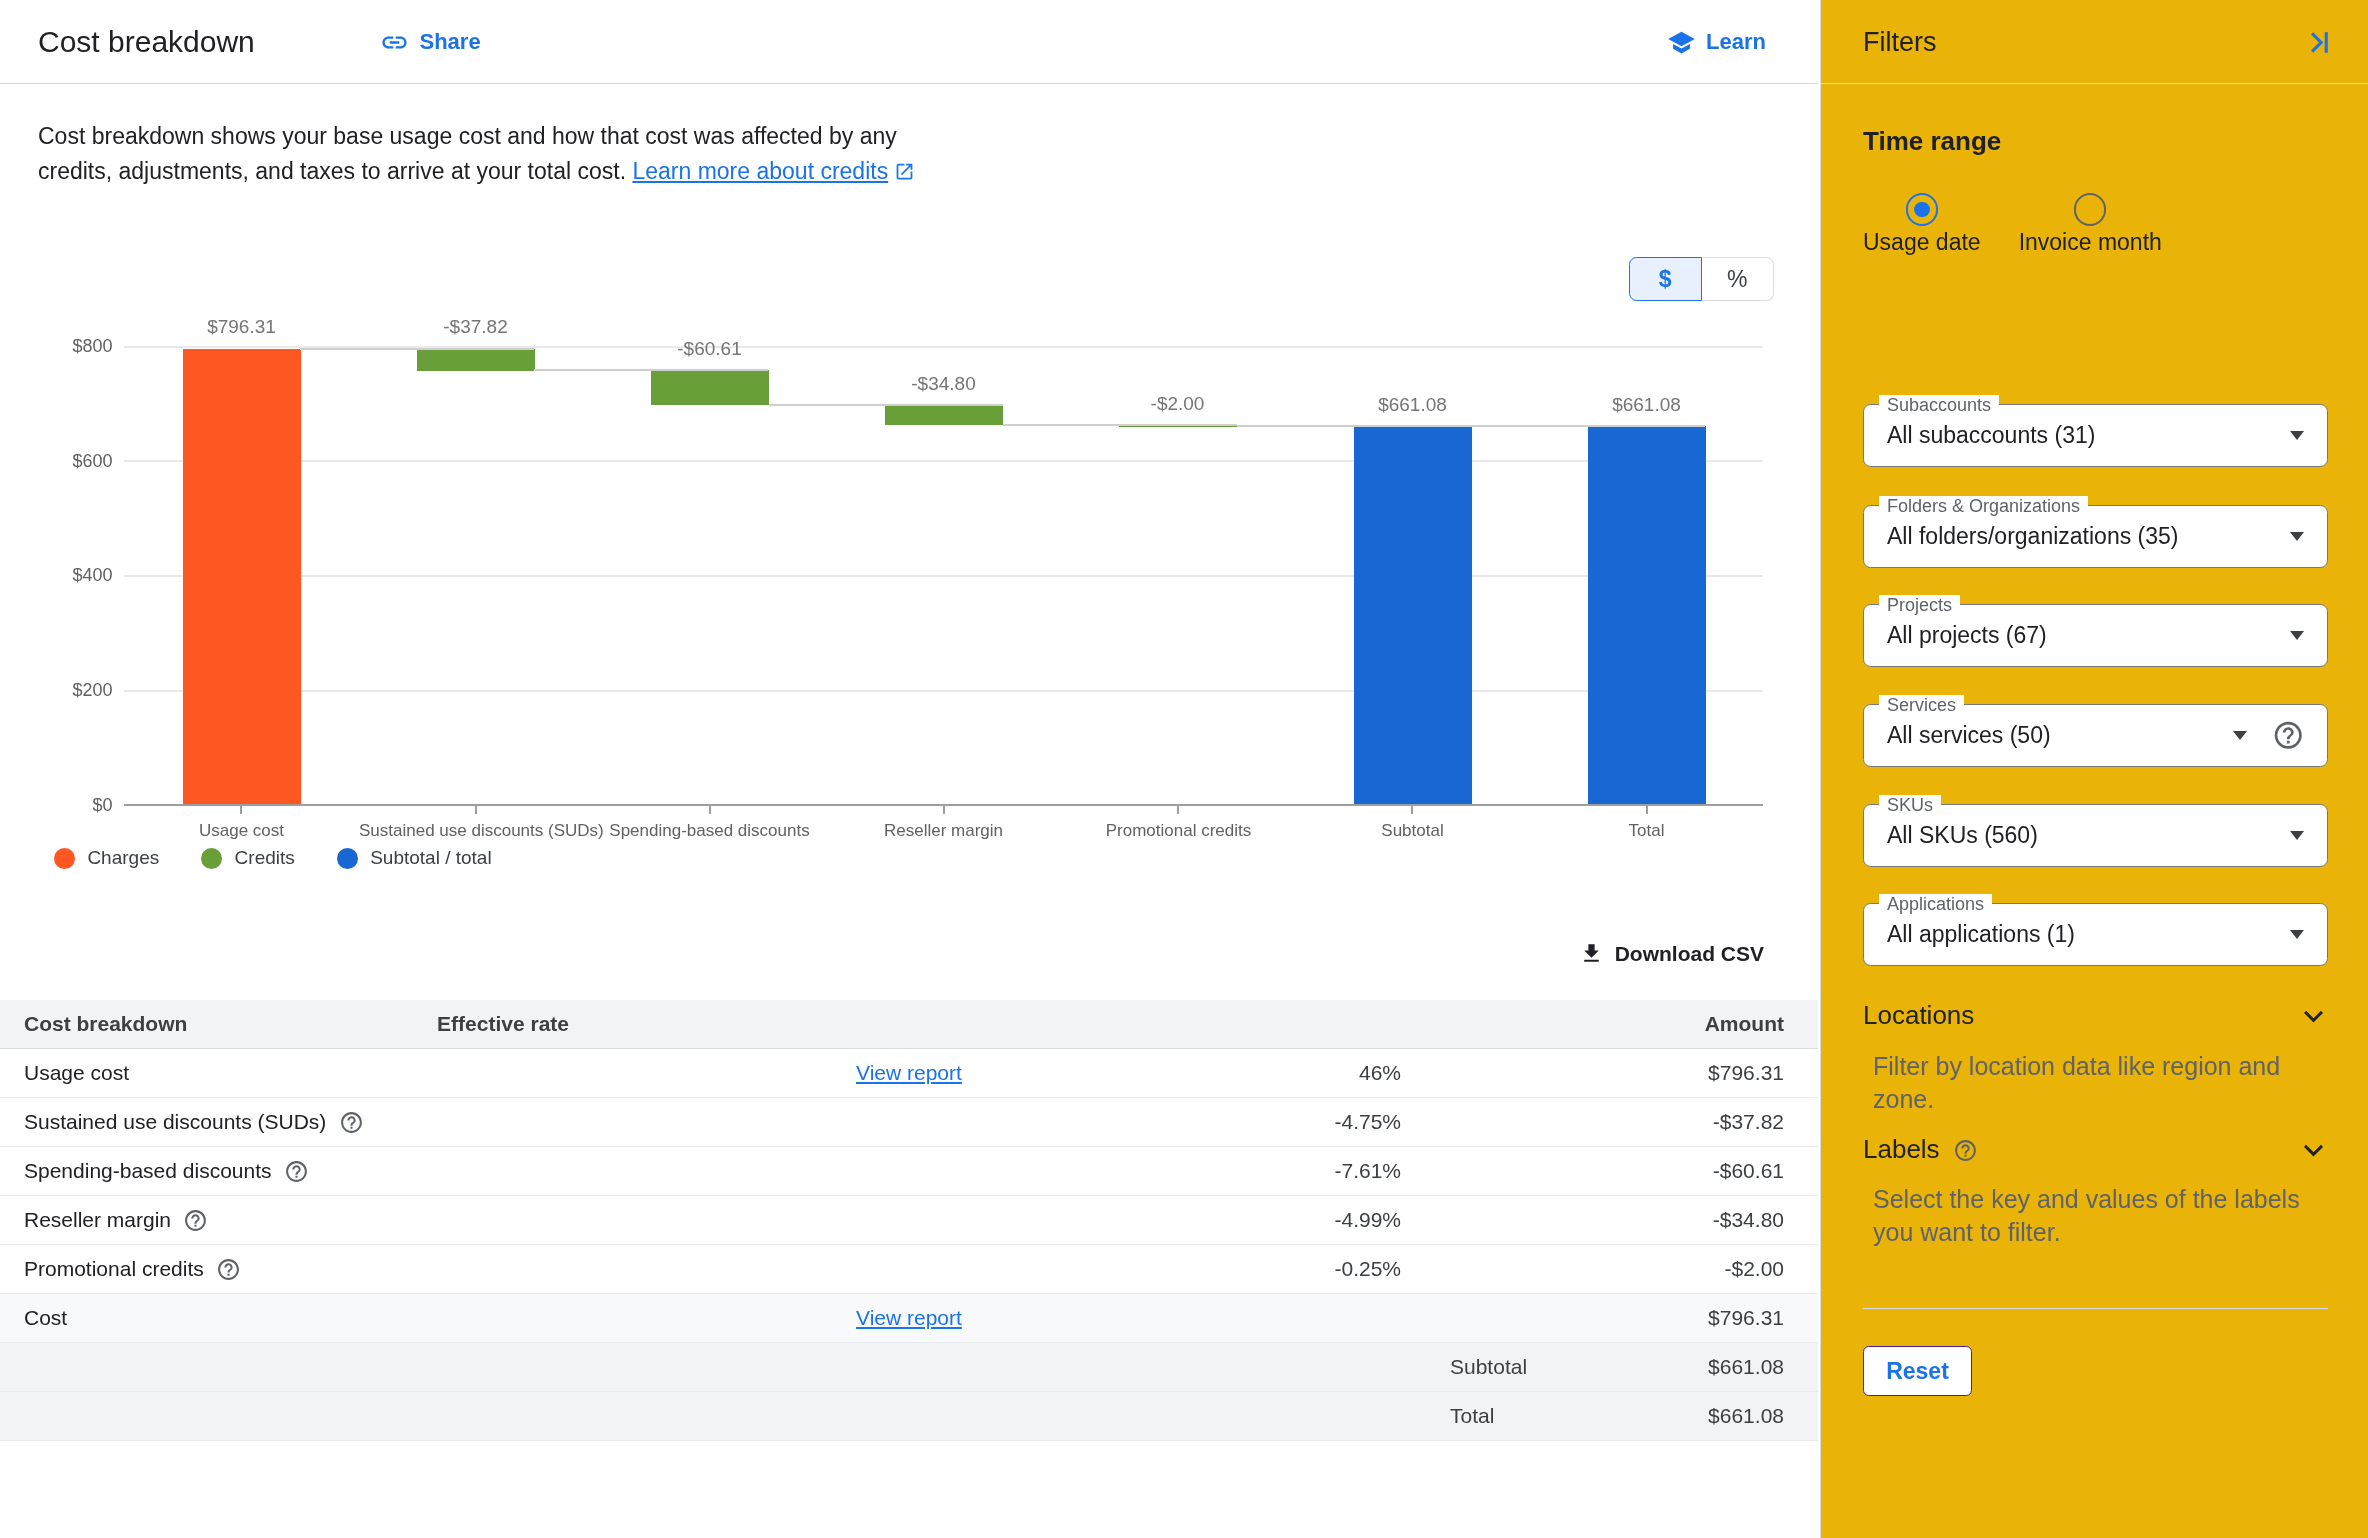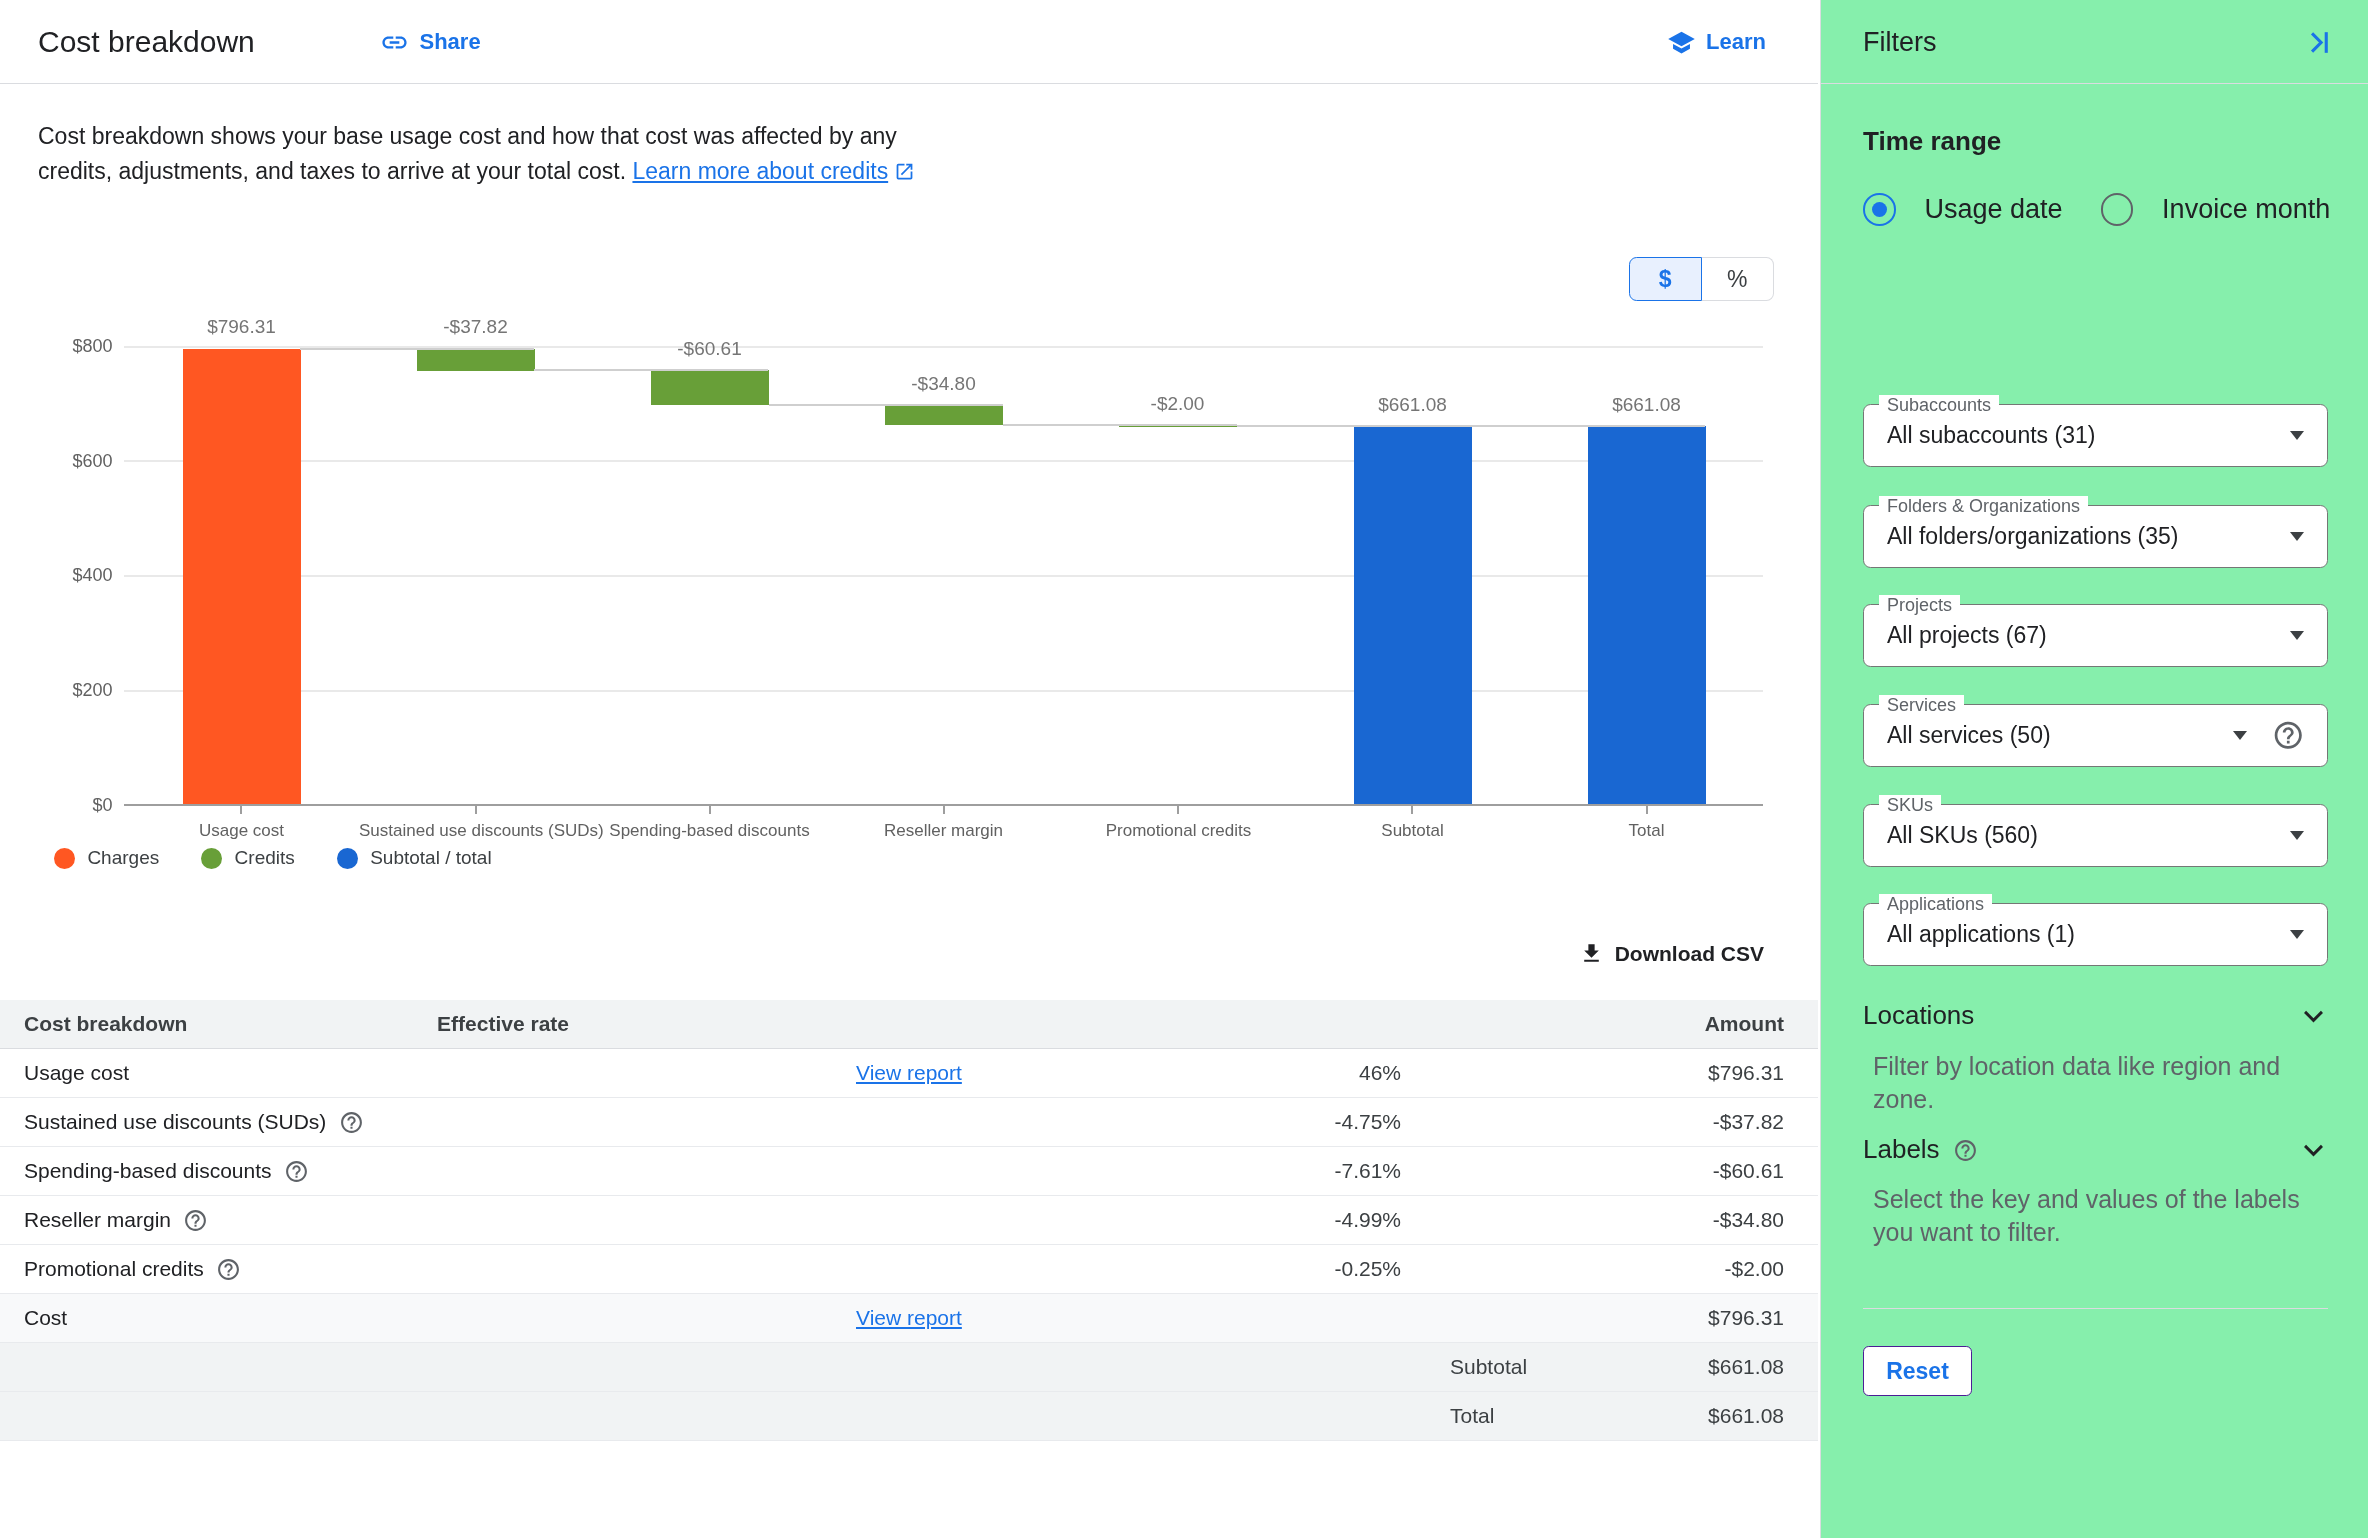--- a/index.html
+++ b/index.html
@@ -57,29 +57,29 @@
   .c-item { flex:0 0 832px; padding-left:24px; display:flex; align-items:center; gap:12.4px; }
   .c-report { flex:0 0 325px; padding-left:24px; }
   .c-rate { flex:0 0 244px; text-align:right; color:#3c4043; }
   .c-amount { flex:1 1 auto; display:flex; align-items:center; padding-right:34px; color:#3c4043; }
   .c-amount .amt { margin-left:auto; }
   .sub-label { margin-left:49px; color:#3c4043; }
   .c-report a { color:#1a73e8; text-decoration:underline; cursor:pointer; }
   .help-ic { display:inline-flex; width:25px; height:25px; color:#5f6368; }
 
   
-  .filters-panel { position:absolute; left:1820px; top:0; width:549px; height:1539px; background:#86efac;
+  .filters-panel { position:absolute; left:1820px; top:0; width:549px; height:1539px; background:#eab308;
     border-left:1px solid #dadce0; }
   .f-header { position:absolute; left:0; top:0; width:549px; height:84px; border-bottom:1px solid #dadce0; }
   .f-title { position:absolute; left:42px; top:0; height:84px; display:flex; align-items:center; font-size:27px; color:#202124; }
   .collapse-ic { position:absolute; right:36px; top:27px; width:31px; height:31px; color:#1a73e8; cursor:pointer; }
 
   .tr-title { position:absolute; left:42px; top:126px; font-size:26px; font-weight:bold; color:#202124; }
   .radio-row { position:absolute; left:42px; top:193px; display:flex; align-items:center; gap:38px; }
-  .radio-opt { display:flex; align-items:center; gap:29px; cursor:pointer; font-size:27px; color:#202124; }
+  .radio-opt { display:flex; align-items:center; gap:3px; cursor:pointer; font-size:23px; color:#202124;flex-direction:column; }
   .radio-circ { width:32.5px; height:32.5px; border-radius:50%; border:2.9px solid #5f6368; position:relative; }
   .radio-circ.on { border-color:#1a73e8; }
   .radio-circ.on::after { content:""; position:absolute; left:50%; top:50%; width:15.3px; height:15.3px;
     margin:-7.6px 0 0 -7.6px; border-radius:50%; background:#1a73e8; }
 
   .time-select { position:absolute; left:42px; top:269px; width:465px; height:61px; border:1.9px solid #1a73e8;
     border-radius:7.6px; display:flex; align-items:center; padding:0 23px; font-size:23px; color:#202124; cursor:pointer; }
   .caret { width:0; height:0; border-left:7.6px solid transparent; border-right:7.6px solid transparent;
     border-top:9.6px solid #3c4043; margin-left:auto; }
 

